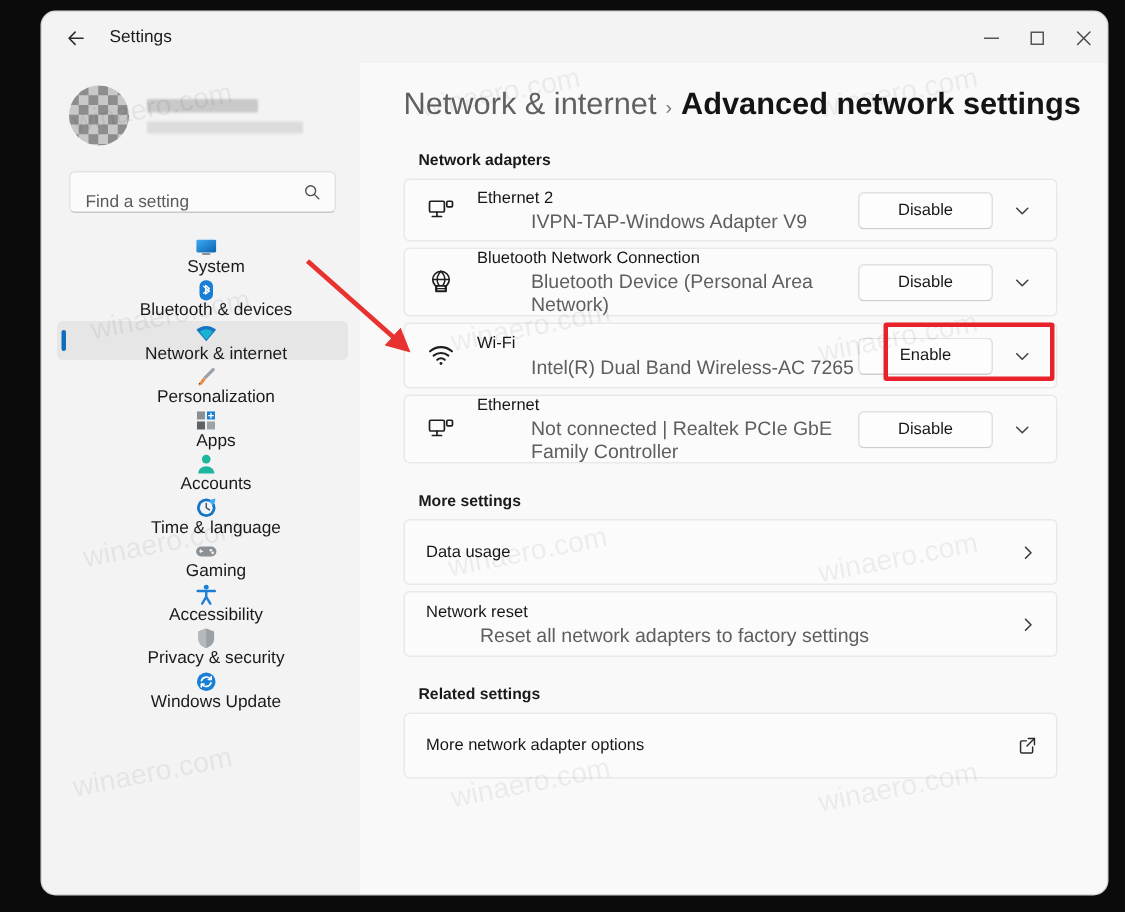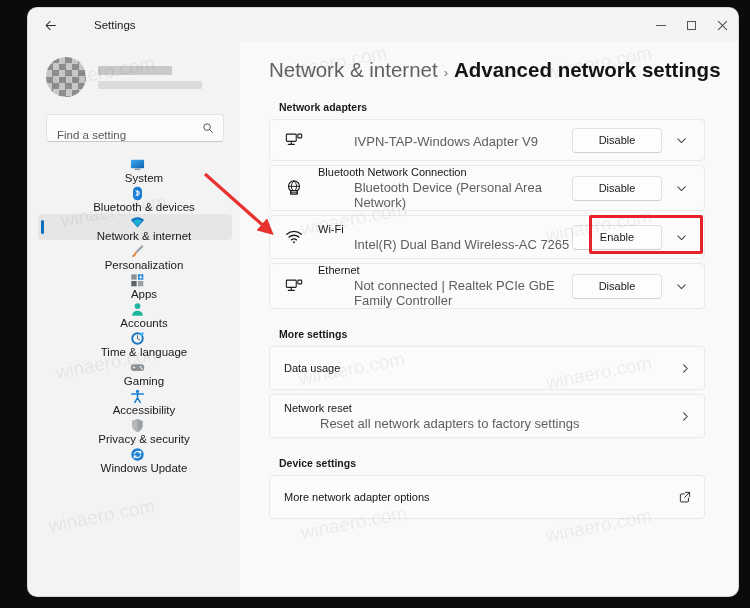--- a/index.html
+++ b/index.html
@@ -25,21 +25,21 @@
     background: #f3f3f3;
     display: flex; align-items: center;
   }
   #back-btn {
     width: 32px; height: 30px; margin-left: 6px;
     display: flex; align-items: center; justify-content: center;
     border-radius: 4px; color: #2b2b2b;
   }
   #back-btn svg { width: 13px; height: 13px; }
   #app-title {
-    margin-left: 28px; font-size: 11.5px; color: #1b1b1b;
+    margin-left: 7px; font-size: 11.5px; color: #1b1b1b;
   }
   #win-controls { margin-left: auto; display: flex; height: 34px; }
   .wbtn {
     width: 31px; height: 34px;
     display: flex; align-items: center; justify-content: center;
     color: #4a4a4a;
   }
   .dash { display:block; width: 10px; height: 1px; background: #555; }
   .sq  { display:block; width: 9px; height: 9px; border: 1px solid #555; }
 
@@ -392,20 +392,21 @@
 
       <div class="card">
         <span class="adapter-ico">
           <svg viewBox="0 0 20 20" fill="none" stroke="currentColor" stroke-width="1.25">
             <rect x="1.5" y="3.5" width="11" height="8" rx="1"></rect>
             <path d="M7 11.5v3.3M3.6 14.8h6.8" stroke-linecap="round"></path>
             <rect x="14.3" y="3.5" width="4.2" height="4.2" rx="0.8"></rect>
           </svg>
         </span>
         <div class="card-text">
+          <div class="card-title">Ethernet 2</div>
           <div class="card-sub">IVPN-TAP-Windows Adapter V9</div>
         </div>
         <div class="card-btn">Disable</div>
         <span class="chev">
           <svg viewBox="0 0 12 12" fill="none" stroke="currentColor" stroke-width="1.15">
             <path d="M2 4.2L6 8.2l4-4" stroke-linecap="round" stroke-linejoin="round"></path>
           </svg>
         </span>
       </div>
 
@@ -496,21 +497,21 @@
         </div>
         <span class="arrow-right">
           <svg viewBox="0 0 12 12" fill="none" stroke="currentColor" stroke-width="1.15">
             <path d="M4 2l4 4-4 4" stroke-linecap="round" stroke-linejoin="round"></path>
           </svg>
         </span>
       </div>
 
     </div>
 
-    <div class="section-head">Device settings</div>
+    <div class="section-head">Related settings</div>
 
     <div class="card-group">
       <div class="card tall">
         <div class="card-text">
           <div class="card-title">More network adapter options</div>
         </div>
         <span class="ext-link">
           <svg viewBox="0 0 14 14" fill="none" stroke="currentColor" stroke-width="1.15">
             <path d="M7.6 1.6h4.8v4.8" stroke-linecap="round" stroke-linejoin="round"></path>
             <path d="M12.4 1.6L6.6 7.4" stroke-linecap="round"></path>

